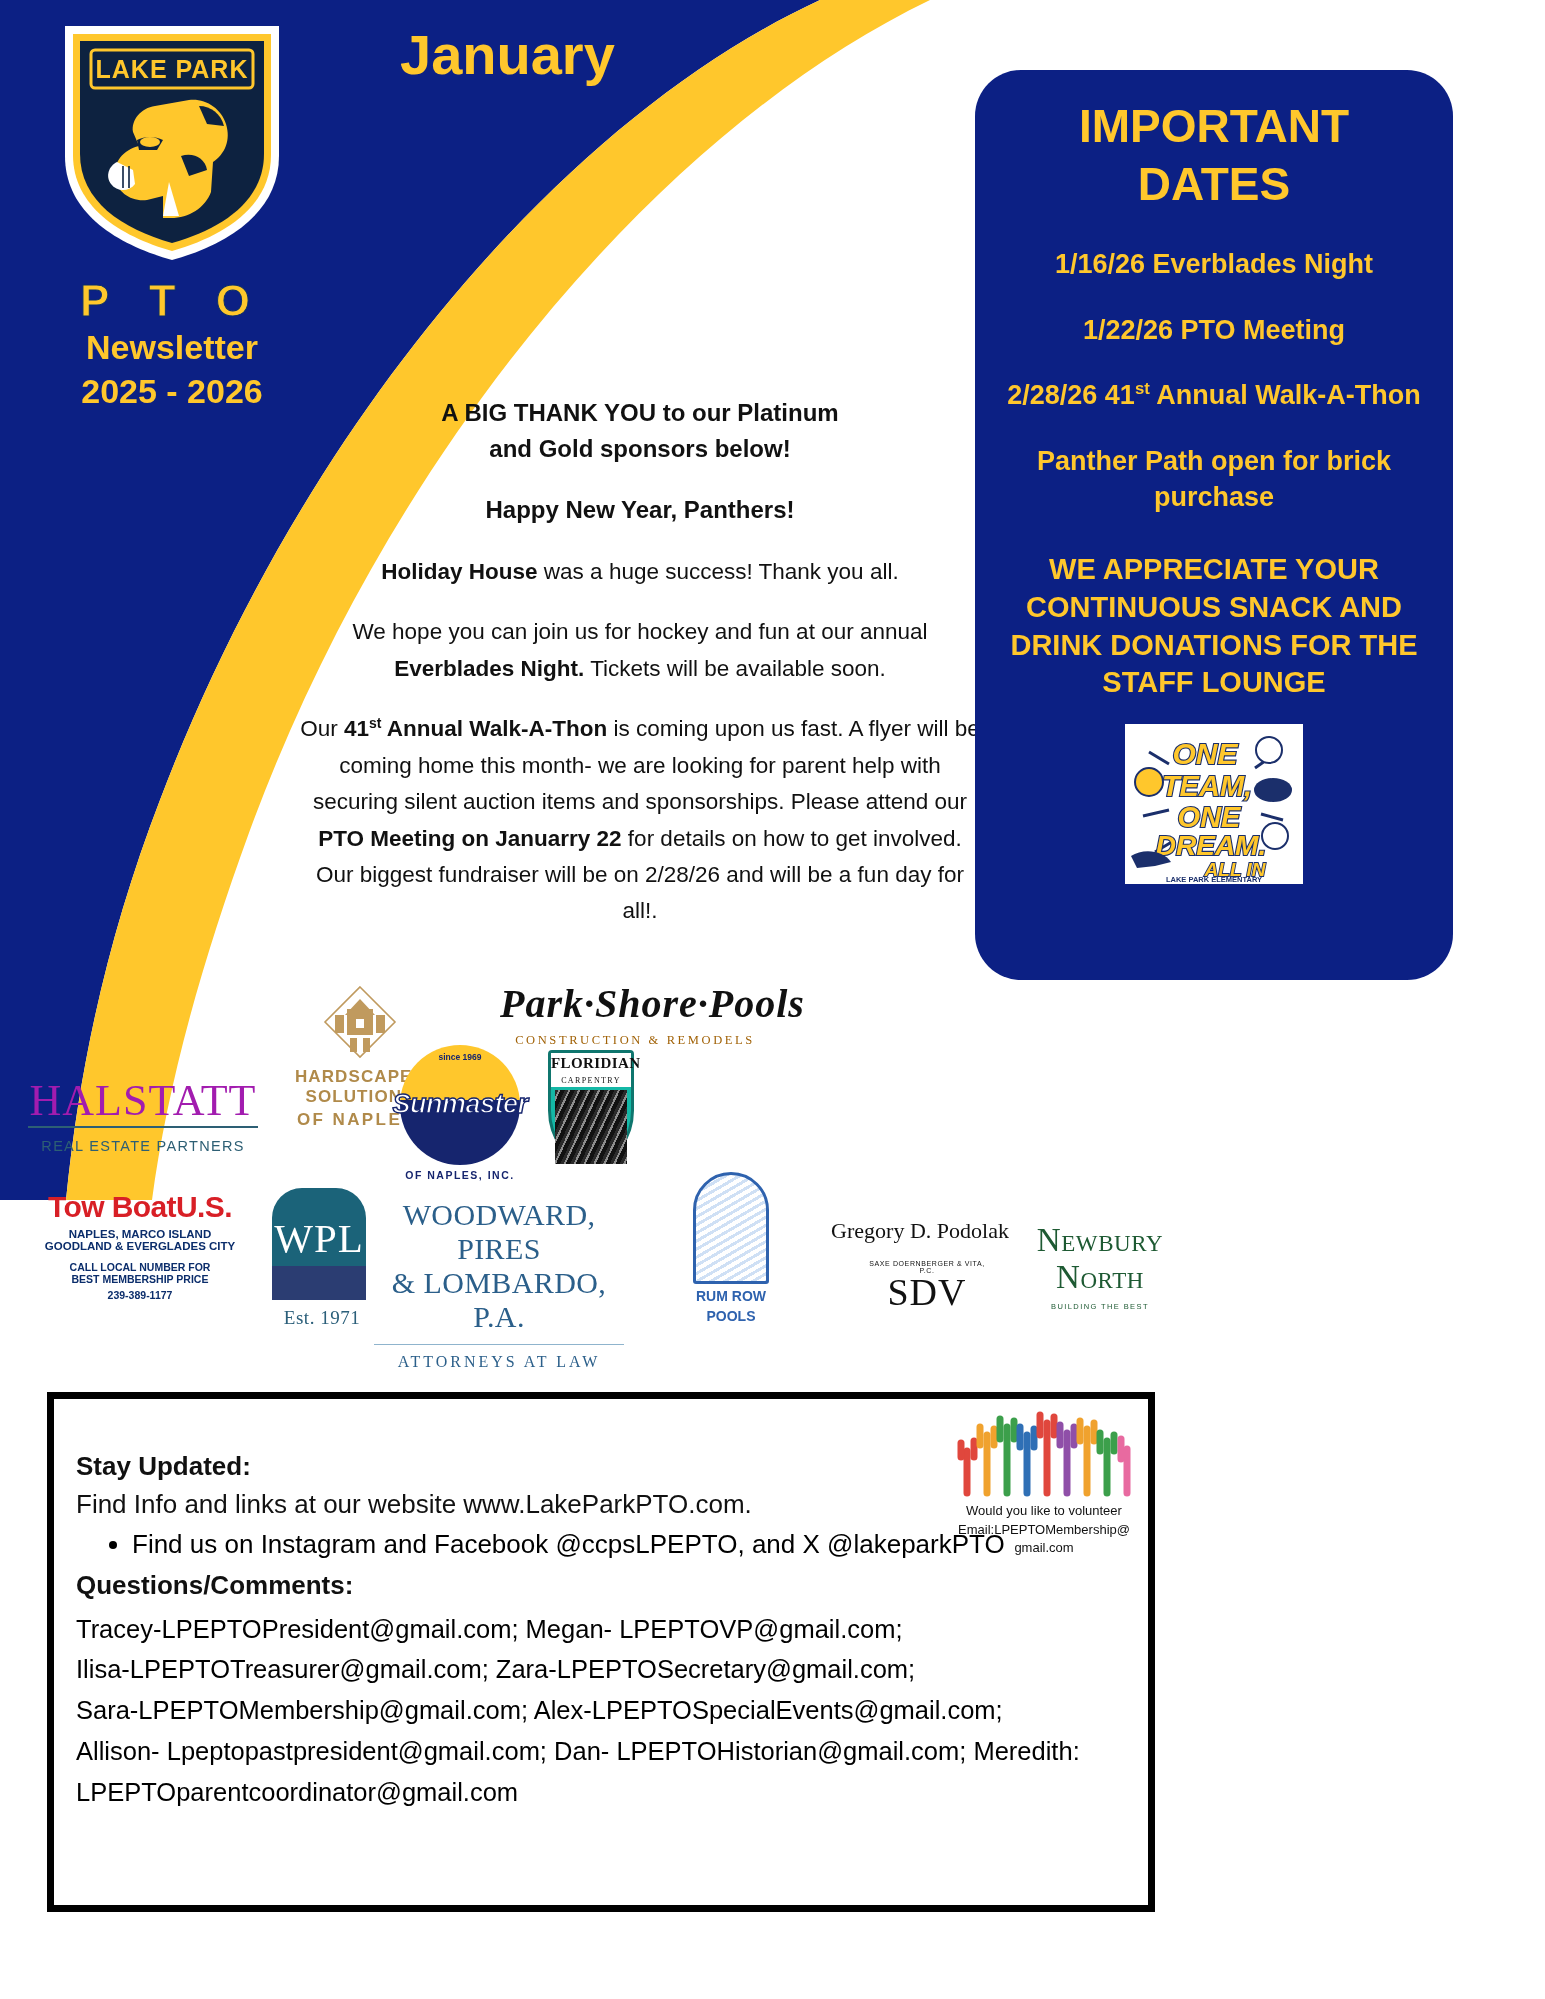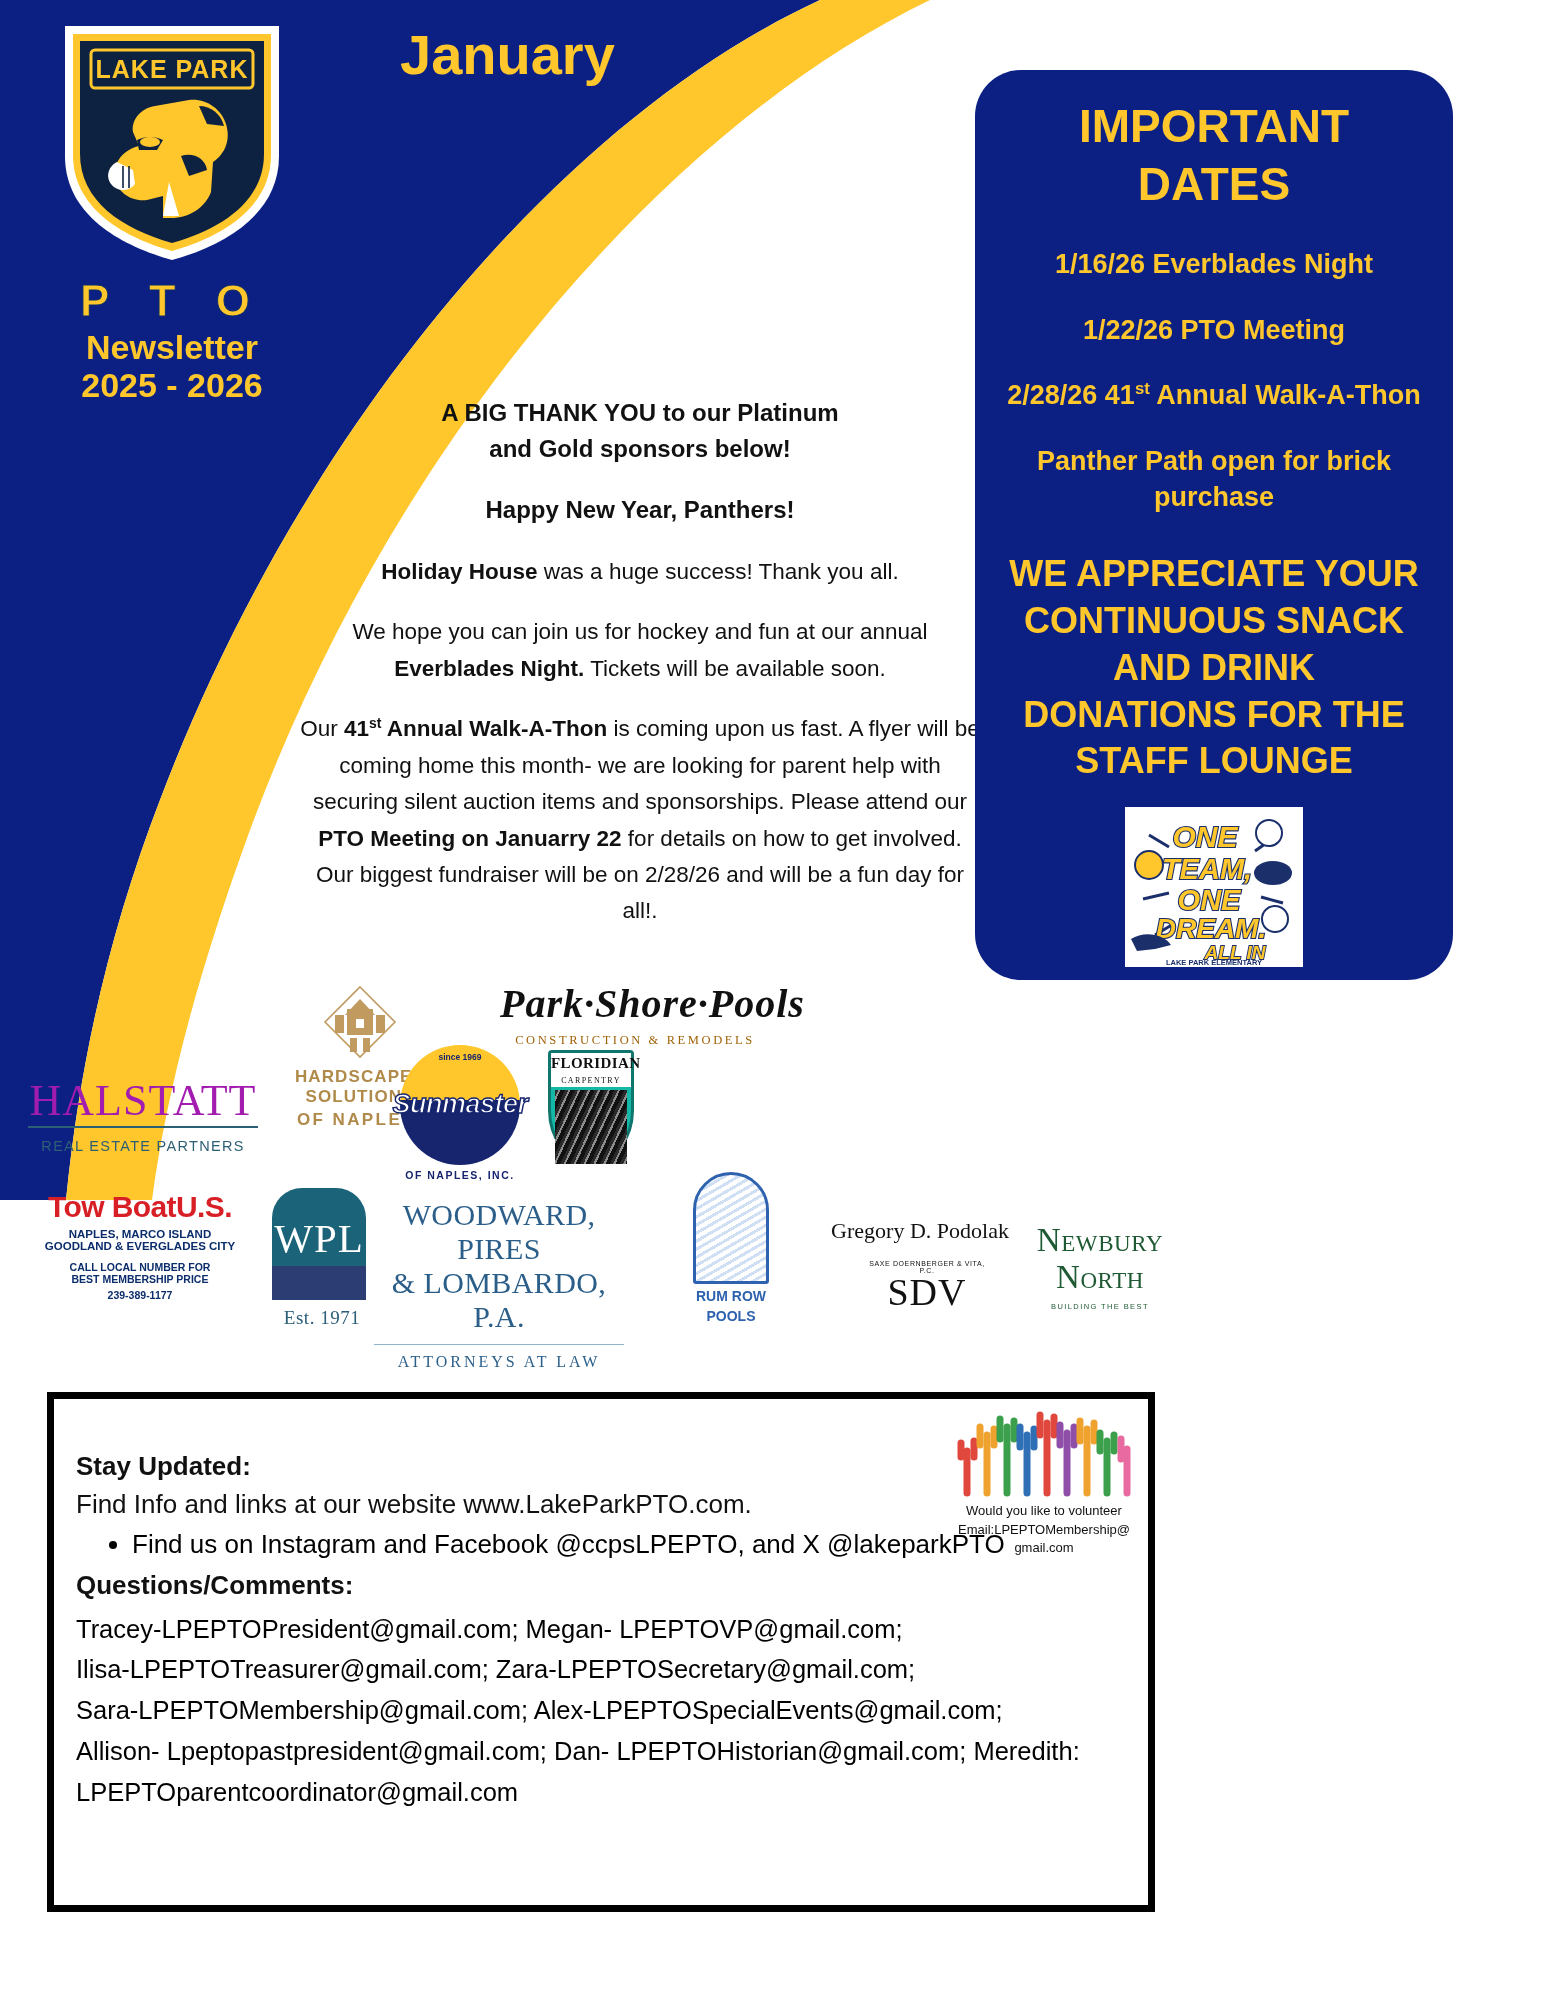--- a/index.html
+++ b/index.html
@@ -27,21 +27,21 @@
   .shield-wrap { width: 238px; height: 250px; margin: 8px auto 0; }
   .pto-letters {
     color: #FFC72C; font-size: 44px; font-weight: 700; letter-spacing: 14px;
     margin-top: 10px; -webkit-text-stroke: 1px #0b2d6b;
   }
   .newsletter-word {
     color: #FFC72C; font-size: 34px; font-weight: 700; margin-top: 4px;
     line-height: 1.05;
   }
   .years {
-    color: #FFC72C; font-size: 34px; font-weight: 700; 
+    color: #FFC72C; font-size: 34px; font-weight: 700; margin-top: 6px;
   }
 
   .month-label {
     position: absolute; left: 400px; top: 22px; z-index: 6;
     color: #FFC72C; font-size: 56px; font-weight: 700;
   }
 
   
   .dates-card {
     position: absolute; left: 975px; top: 70px; width: 478px; height: 910px;
@@ -49,21 +49,21 @@
     padding: 28px 30px; text-align: center; color: #FFC72C;
   }
   .dates-title {
     font-size: 46px; font-weight: 700; line-height: 1.25; margin-bottom: 34px;
   }
   .date-item {
     font-size: 27px; font-weight: 700; line-height: 1.32; margin-bottom: 30px;
   }
   .date-item sup { font-size: 0.62em; vertical-align: super; }
   .appreciate {
-    font-size: 36px; font-weight: 700; line-height: 1.3; margin-top: 36px;
+    font-size: 29px; font-weight: 700; line-height: 1.3; margin-top: 36px;
   }
   .team-logo-box {
     width: 178px; height: 160px; background: #fff; margin: 22px auto 0;
     position: relative; overflow: hidden;
   }
 
   
   .body-copy {
     position: absolute; left: 300px; top: 395px; width: 680px; z-index: 4;
     text-align: center; color: #111; font-size: 22.5px; line-height: 1.62;

